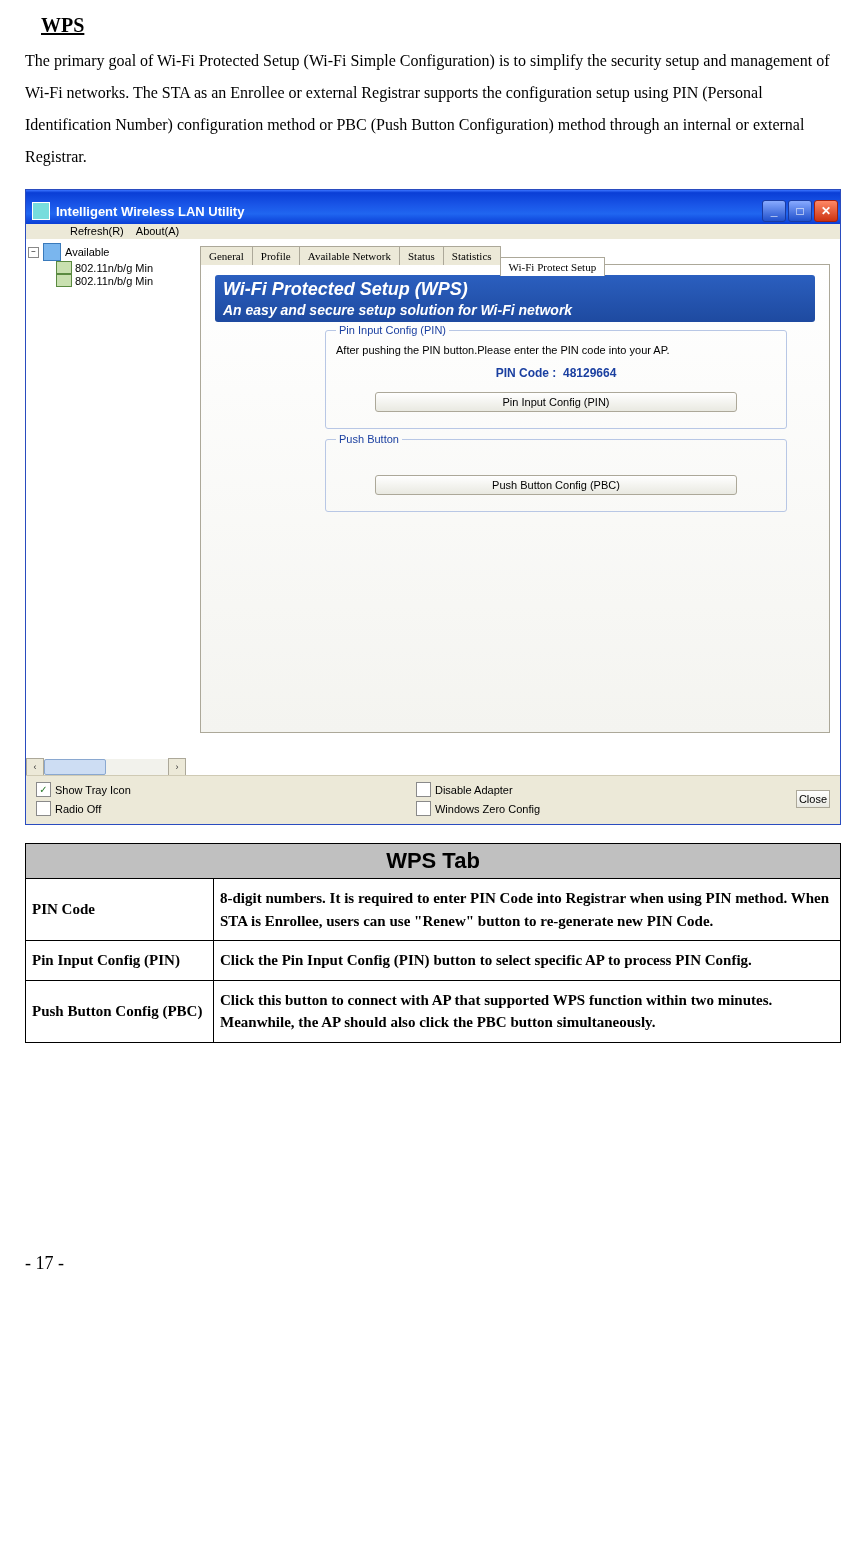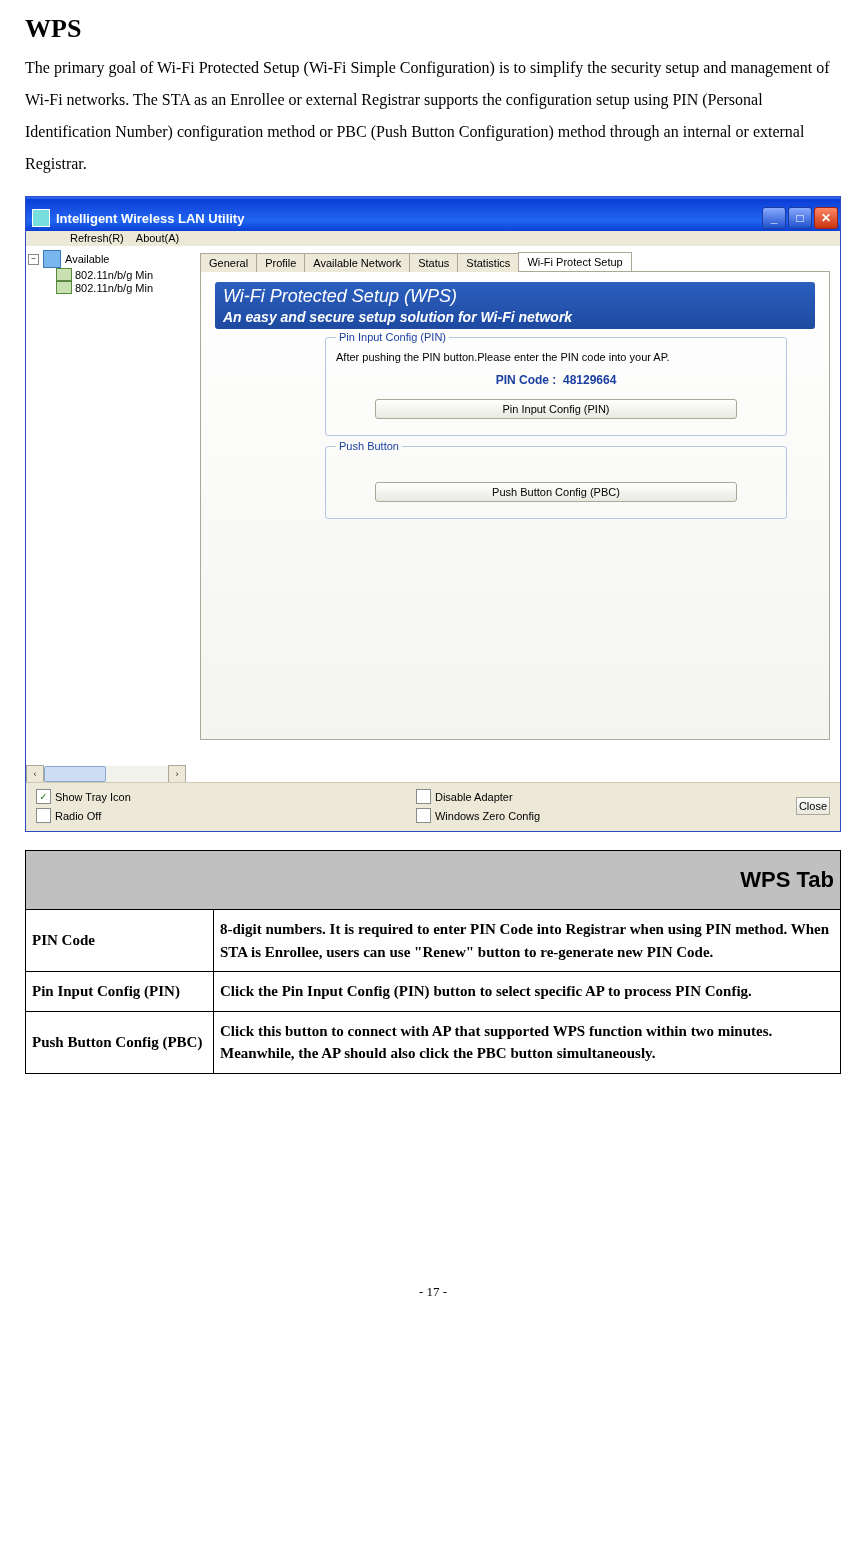--- a/index.html
+++ b/index.html
@@ -5,23 +5,24 @@
   body {
     margin: 0;
     padding: 10px 25px;
     font-family: "Times New Roman", serif;
     font-size: 16px;
     color: #000;
     background: #fff;
     width: 816px;
   }
   h2.section-heading {
-    font-size: 26px;
+    font-size: 20px;
     font-weight: bold;
-    margin: 4px 0 8px 0;
+    text-decoration: underline;
+    margin: 4px 0 8px 16px;
   }
   p.intro {
     line-height: 2.0;
     font-size: 16px;
     margin: 0 0 16px 0;
   }
   
   .window {
     border: 1px solid #2a4cbf;
     background: #ece9d8;
@@ -107,44 +108,45 @@
     border-bottom:1px solid #aca899;
   }
   .tab {
     padding: 3px 8px 2px;
     background:#ece9d8;
     border:1px solid #aca899;
     border-bottom: none;
     margin-right:-1px;
     position:relative;
     top:1px;
+    font-family:Liberation Serif, serif;
   }
   .tab.active {
     background:#fff;
     z-index:2;
-    top:0px;
+    top:12px;
     padding-bottom:3px;
   }
   .tab-content {
     border:1px solid #aca899;
     border-top:none;
     background:linear-gradient(to bottom,#fff,#f4f4f0);
     padding: 10px 14px 20px;
     height:468px;
     box-sizing:border-box;
   }
   .wps-banner {
     background: linear-gradient(to bottom,#2b5fbf 0%, #1e4aa0 100%);
     color:#fff;
     padding: 4px 8px;
     border-radius:3px;
     font-style: italic;
     margin-bottom:2px;
   }
-  .wps-banner .line1 { font-size:18px; font-weight:normal; }
+  .wps-banner .line1 { font-size:18px; font-weight:bold; }
   .wps-banner .line2 { font-size:14px; margin-top:2px; font-weight:bold;}
   fieldset.grp {
     border:1px solid #b8c7e5;
     border-radius:3px;
     padding: 8px 10px 16px;
     margin: 0 0 4px 110px;
     width: 440px;
   }
   fieldset.grp legend { color:#1a3fa0; padding:0 3px; font-size:11px; }
   fieldset.grp .hint { font-size:11px; margin-bottom:10px;}
@@ -183,43 +185,43 @@
     align-self:center;
   }
 
   
   table.wps-table {
     border-collapse: collapse;
     width: 100%;
     font-size: 15px;
   }
   table.wps-table th {
-    text-align:right;
+    text-align:center;
     background:#c0c0c0;
     font-size: 22px;
     font-weight:bold;
-    padding: 16px 6px;
+    padding: 4px 6px;
     border:1px solid #000;
     font-family: Arial, sans-serif;
   }
   table.wps-table td {
     border:1px solid #000;
     padding: 8px 6px;
     vertical-align: middle;
     line-height:1.5;
     font-weight:bold;
   }
   table.wps-table td.k {
     font-weight:bold;
     width: 175px;
   }
 
   .page-footer {
-    text-align:center;
-    font-size:13px;
+    text-align:left;
+    font-size:18px;
     margin-top: 210px;
   }
 </style>
 </head>
 <body>
 
 <h2 class="section-heading">WPS</h2>
 <p class="intro">The primary goal of Wi-Fi Protected Setup (Wi-Fi Simple Configuration) is to simplify the security setup and management of Wi-Fi networks. The STA as an Enrollee or external Registrar supports the configuration setup using PIN (Personal Identification Number) configuration method or PBC (Push Button Configuration) method through an internal or external Registrar.</p>
 
 <div class="window">

